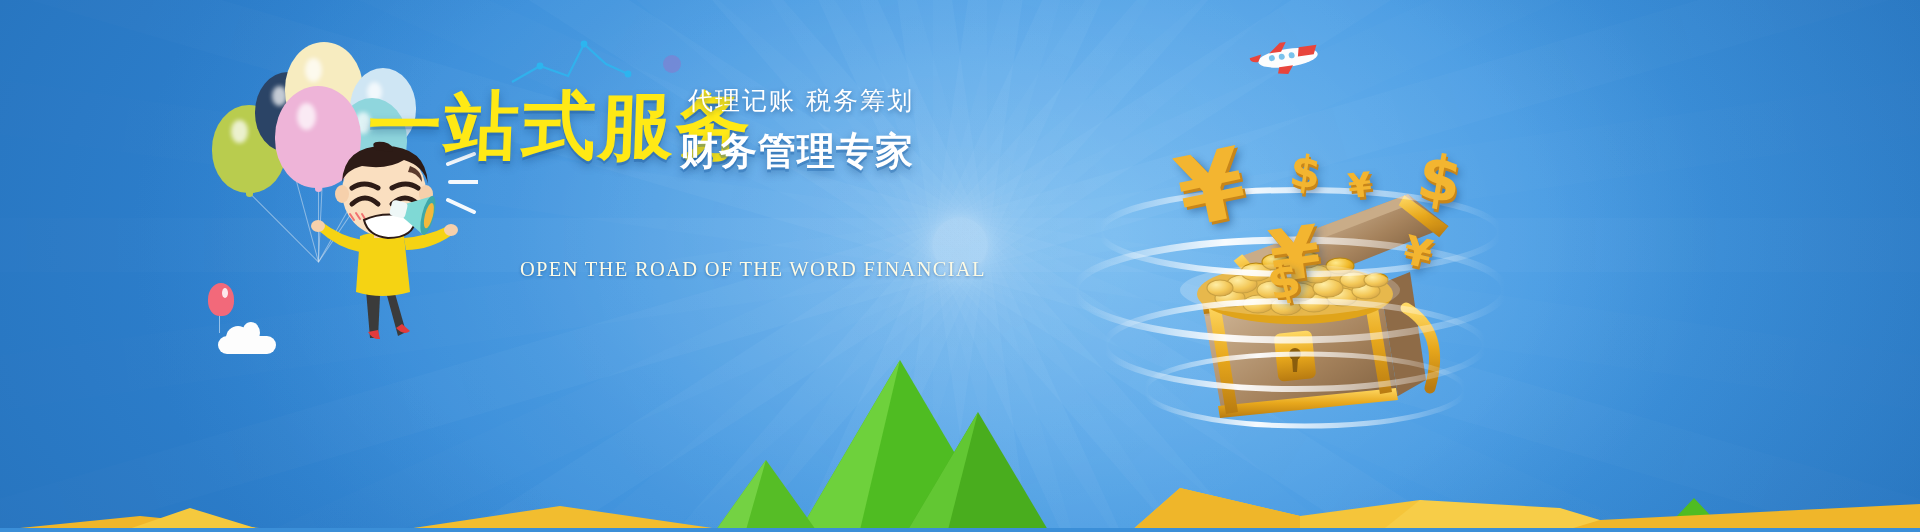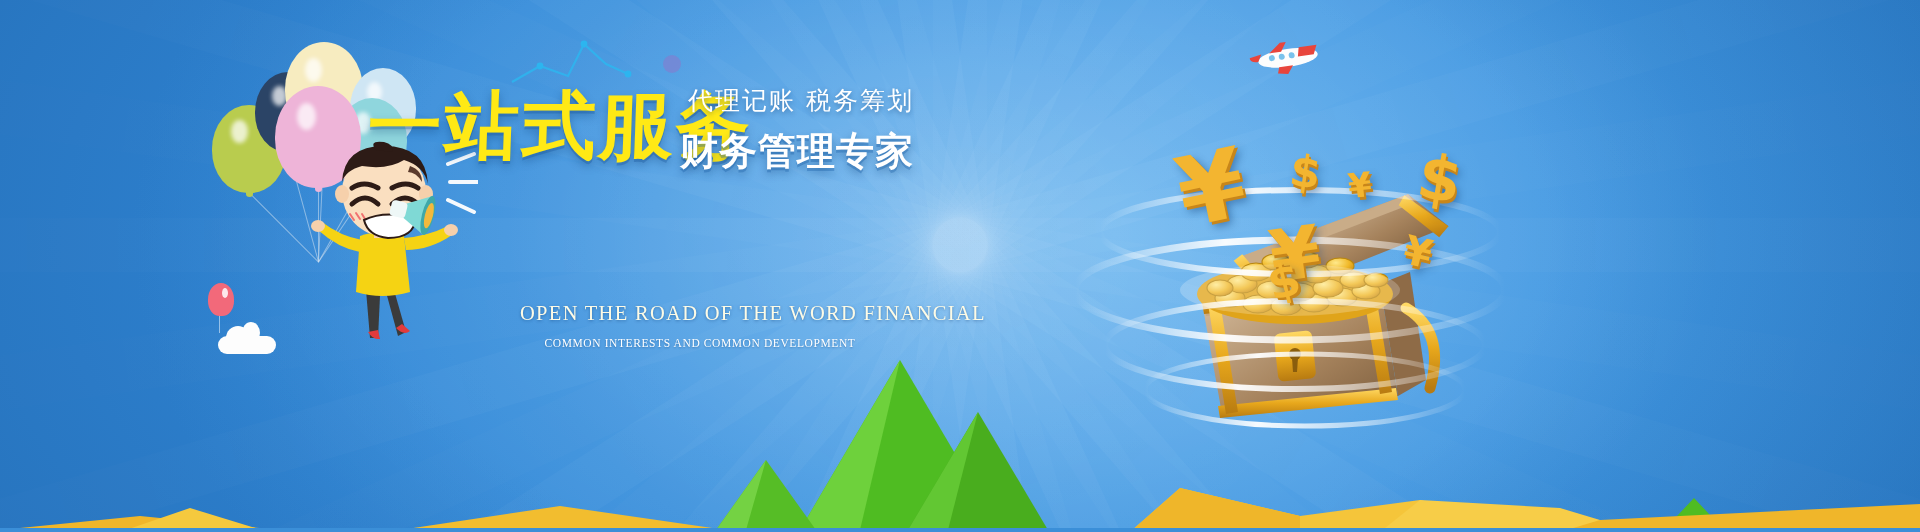--- a/index.html
+++ b/index.html
@@ -36,21 +36,21 @@
     text-shadow:0 2px 5px rgba(10,55,110,.45);}
   .side-line2{margin-top:16px;font-size:38px;line-height:40px;color:#ffffff;font-weight:700;
     letter-spacing:1px;white-space:nowrap;
     font-family:Liberation Serif, serif;
     text-shadow:0 3px 0 rgba(25,95,165,.35), 0 5px 9px rgba(10,55,110,.40);}
 
   
   .slogan{position:absolute;left:520px;top:258px;width:360px;z-index:30;text-align:center;}
   .en1{font-family:"Liberation Serif","DejaVu Serif",serif;color:#fdfbe6;
        font-size:20.5px;letter-spacing:1.3px;white-space:nowrap;
-       text-shadow:0 1px 3px rgba(10,55,110,.45);margin-top:44px;}
+       text-shadow:0 1px 3px rgba(10,55,110,.45);}
   .en2{margin-top:12px;font-family:"Liberation Serif","DejaVu Serif",serif;color:#ffffff;
        font-size:11.5px;letter-spacing:.6px;white-space:nowrap;
        text-shadow:0 1px 2px rgba(10,55,110,.4);}
   .cn-slogan{margin-top:9px;font-family:"DejaVu Sans","Liberation Sans",sans-serif;color:#ffffff;
        font-size:13px;letter-spacing:2.5px;white-space:nowrap;
        text-shadow:0 1px 2px rgba(10,55,110,.4);}
 
   
   .balloon{position:absolute;border-radius:50% 50% 48% 48%;z-index:14;}
   .balloon:after{content:"";position:absolute;left:26%;top:17%;width:22%;height:26%;
@@ -348,21 +348,20 @@
   <div class="headline-wrap">
     <div class="cn-title">一站式服务</div>
     <div class="side-col">
       <div class="side-line1">代理记账 税务筹划</div>
       <div class="side-line2">财务管理专家</div>
     </div>
   </div>
 
   <div class="slogan">
     <div class="en1">OPEN THE ROAD OF THE WORD FINANCIAL</div>
-    <div class="en2">COMMON INTERESTS AND COMMON DEVELOPMENT</div>
   </div>
 
   <svg id="ground" viewBox="0 0 1920 230" preserveAspectRatio="none">
 
     <polygon points="900,58 800,228 1000,228" fill="#4fbc22"></polygon>
     <polygon points="900,58 860,228 800,228" fill="#6ed13c"></polygon>
     <polygon points="978,110 908,228 1048,228" fill="#49ad1e"></polygon>
     <polygon points="978,110 948,228 908,228" fill="#62c733"></polygon>
     <polygon points="766,158 716,228 816,228" fill="#56bd26"></polygon>
     <polygon points="766,158 746,228 716,228" fill="#74d243"></polygon>

